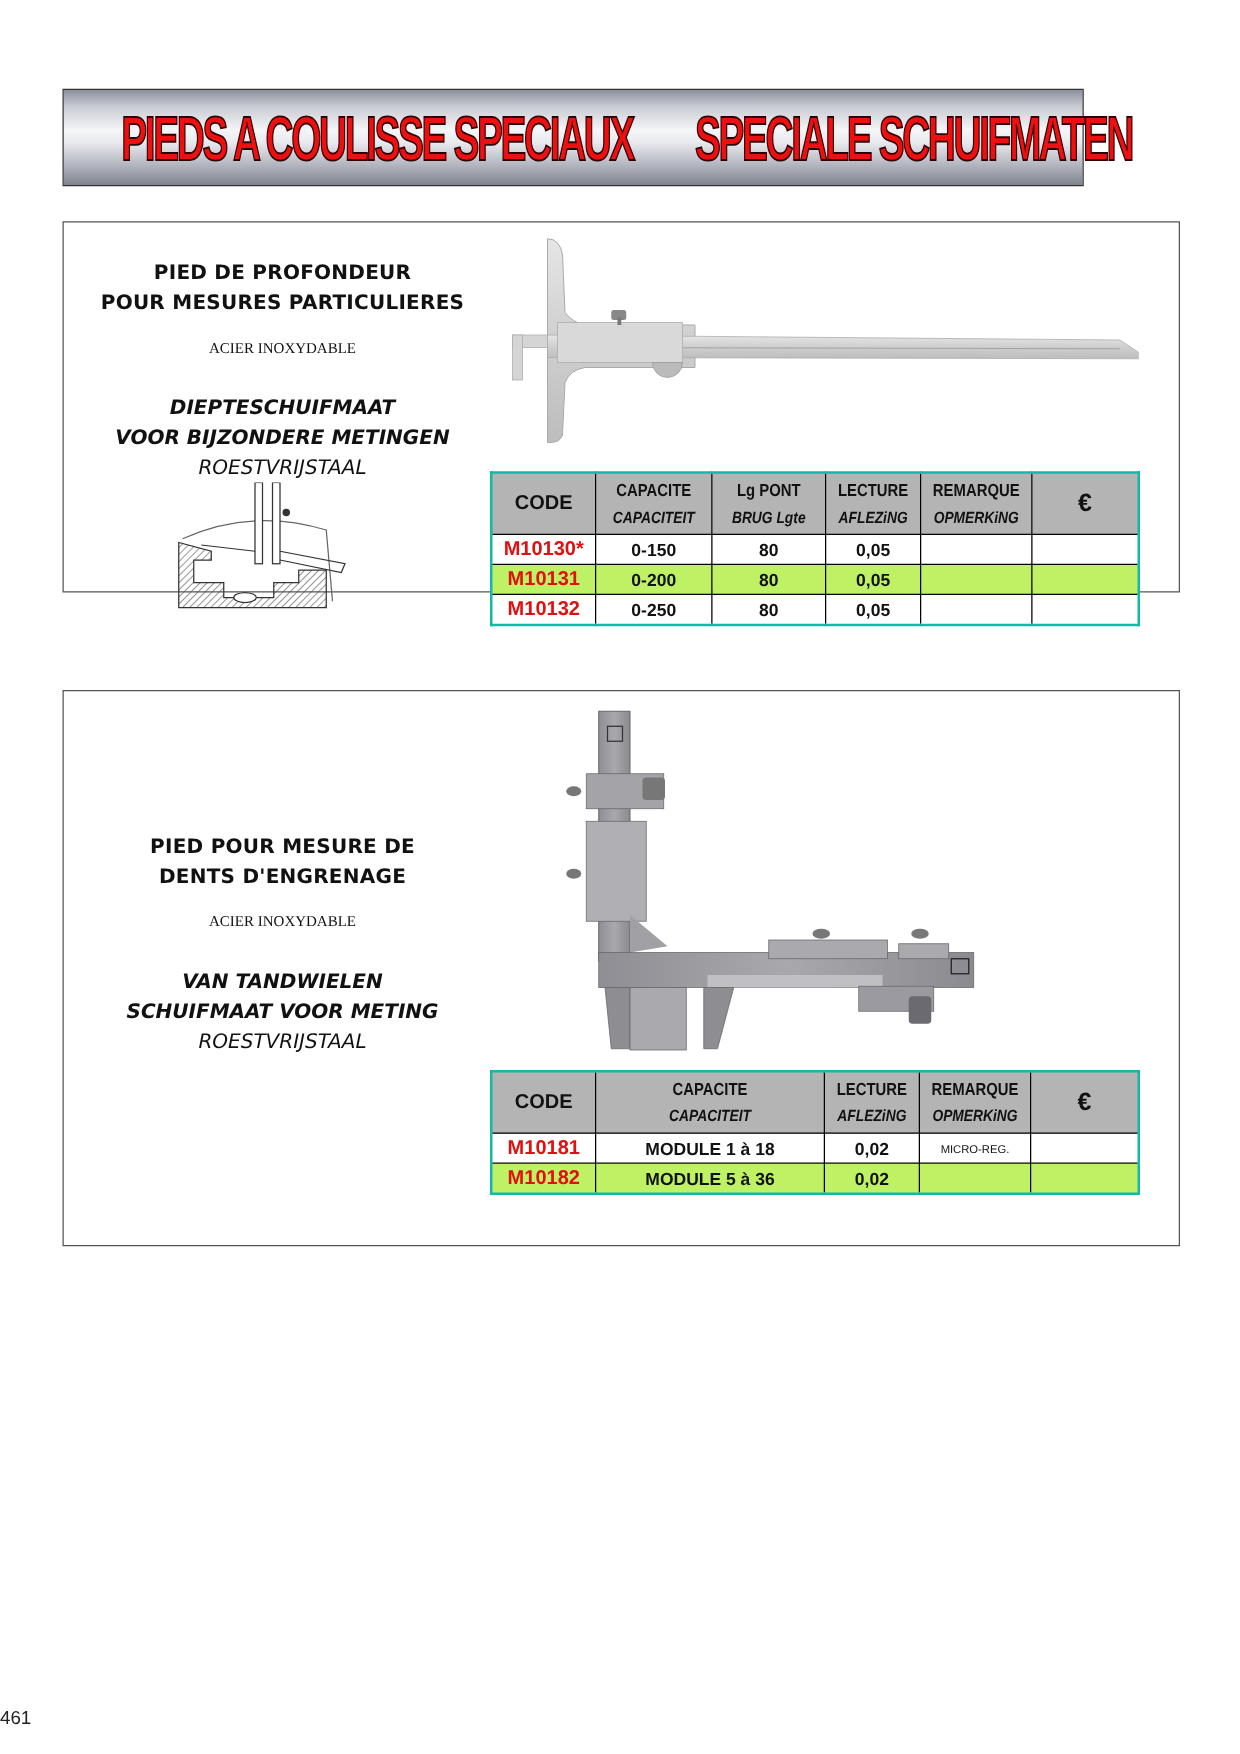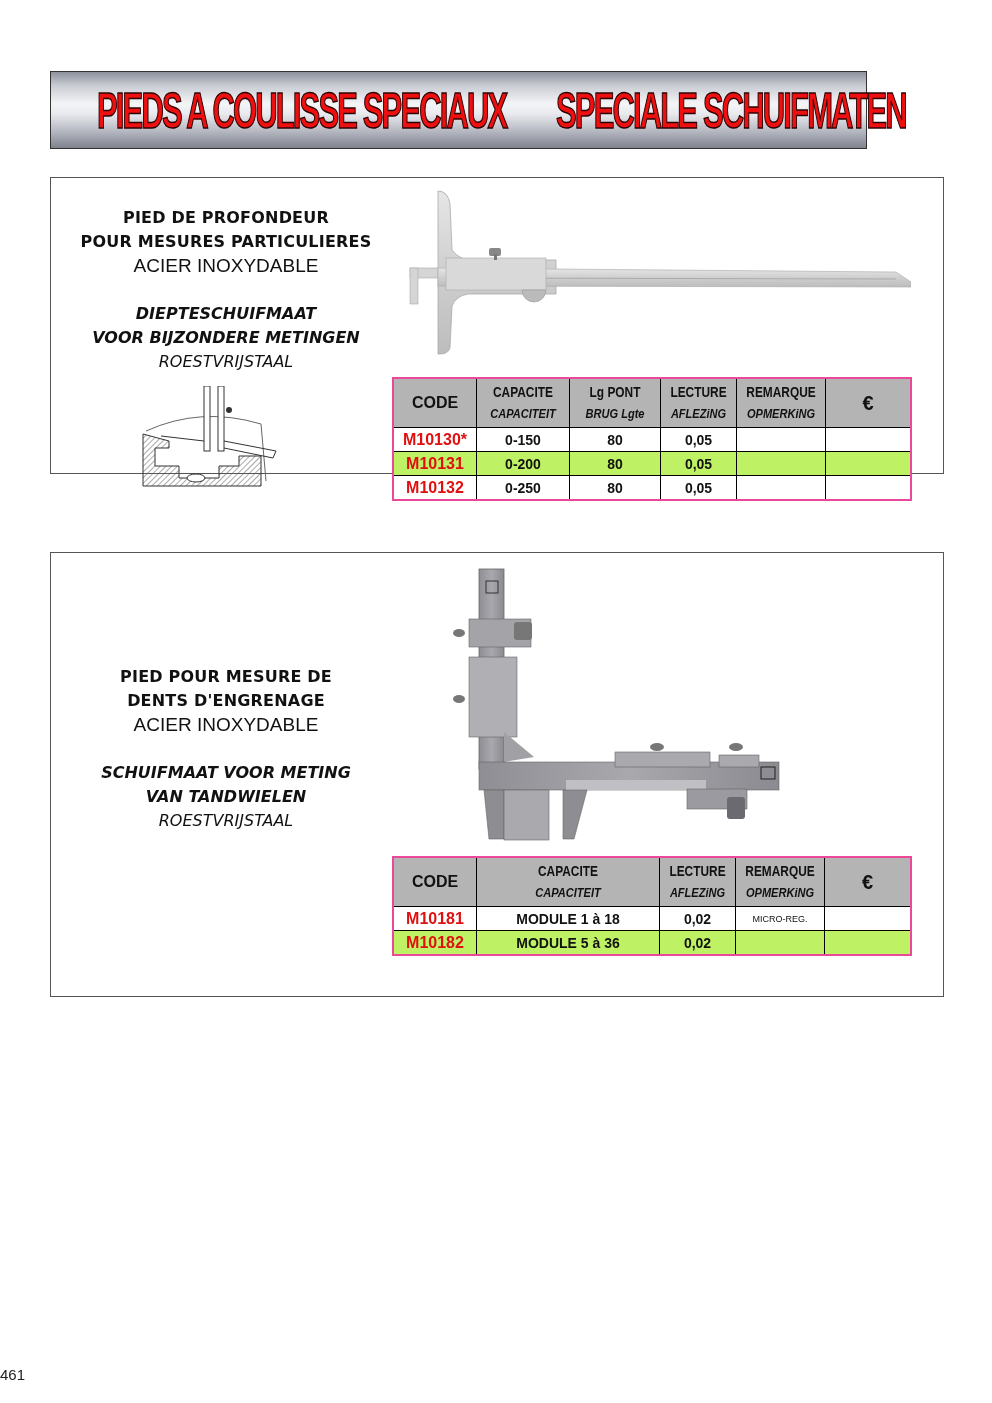--- a/index.html
+++ b/index.html
@@ -25,27 +25,27 @@
 
   .section {
     position: absolute; left: 50px; width: 894px;
     border: 1px solid #555; box-sizing: border-box; background: #fff;
   }
   .sec1 { top: 177px; height: 297px; }
   .sec2 { top: 552px; height: 445px; }
 
   .desc { position: absolute; left: 10px; width: 330px; text-align: center; font-size: 17px; line-height: 24px; }
   .desc .b { font-family: "DejaVu Sans", sans-serif; font-weight: bold; font-size: 16px; letter-spacing: 0.2px; }
-  .desc .n { font-family: Liberation Sans, sans-serif; font-size: 19px; }
+  .desc .n { font-family: Liberation Serif, serif; font-size: 12px; margin-top: 12px; }
   .desc .bi { font-family: "DejaVu Sans", sans-serif; font-weight: bold; font-style: italic; font-size: 16px; }
   .desc .i { font-family: "DejaVu Sans", sans-serif; font-style: italic; font-size: 16px; }
   .desc .gap { height: 24px; }
 
   table.spec {
-    position: absolute; border-collapse: collapse; border: 2px solid #ec4899;
+    position: absolute; border-collapse: collapse; border: 2px solid #14b8a6;
     font-family: "Liberation Sans", sans-serif; font-weight: bold;
   }
   table.spec th, table.spec td {
     border: 1px solid #000; padding: 0; text-align: center; vertical-align: middle;
   }
   table.spec th { background: #b4b4b4; height: 48px; font-size: 14px; }
   table.spec th .t1 { display: block; font-size: 14px; line-height: 22px; transform: scaleX(0.85); }
   table.spec th .t2 { display: block; font-size: 13px; line-height: 22px; font-style: italic; transform: scaleX(0.85); }
   table.spec th.code { font-size: 16px; }
   table.spec th.eur { font-size: 20px; }
@@ -173,22 +173,22 @@
     </tbody>
   </table>
 </div>
 
 <div class="section sec2">
   <div class="desc" style="top:112px;">
     <div class="b">PIED POUR MESURE DE</div>
     <div class="b">DENTS D'ENGRENAGE</div>
     <div class="n">ACIER INOXYDABLE</div>
     <div class="gap"></div>
+    <div class="bi">VAN TANDWIELEN</div>
     <div class="bi">SCHUIFMAAT VOOR METING</div>
-    <div class="bi">VAN TANDWIELEN</div>
     <div class="i">ROESTVRIJSTAAL</div>
   </div>
 
   <svg class="img" style="left:388px; top:14px;" width="345" height="275" viewBox="0 0 345 275">
     <defs>
       <linearGradient id="steel2" x1="0" y1="0" x2="1" y2="0">
         <stop offset="0" stop-color="#8e8e94"></stop>
           <stop offset="0.5" stop-color="#a8a8ad"></stop>
           <stop offset="1" stop-color="#8a8a90"></stop>
       </linearGradient>

